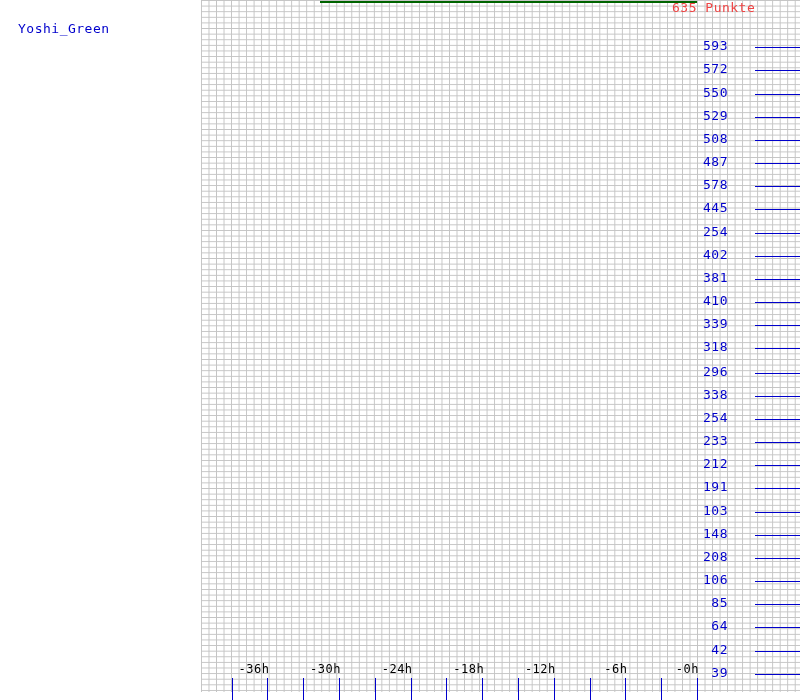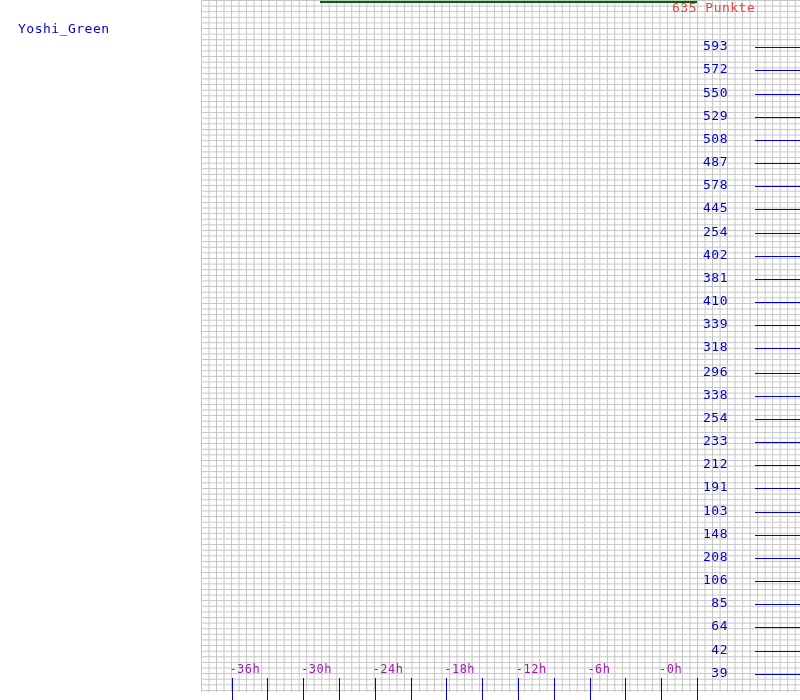--- a/index.html
+++ b/index.html
@@ -121,23 +121,23 @@
     top: 0;
     width: 1px;
     height: 22px;
     background: #0000cc;
   }
   .x-tick-label {
     position: absolute;
     left: -38px;
     top: -16px;
     width: 40px;
-    text-align: left;
+    text-align: right;
     font-size: 12px;
-    color: #a21caf;
+    color: #000000;
     letter-spacing: 0.5px;
     white-space: nowrap;
   }
 </style>
 </head>
 <body>
 
 <div id="chart-root">
 
   <div class="plot-grid"></div>

